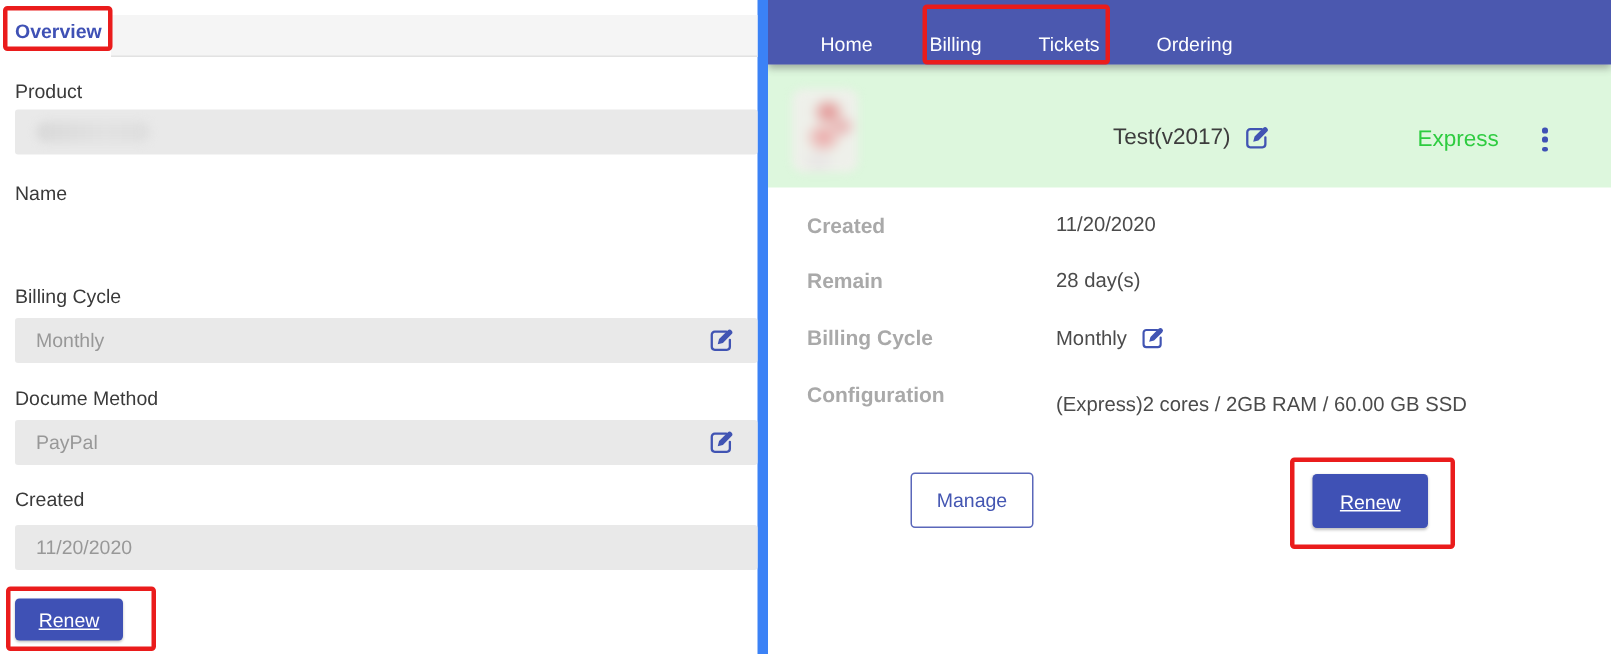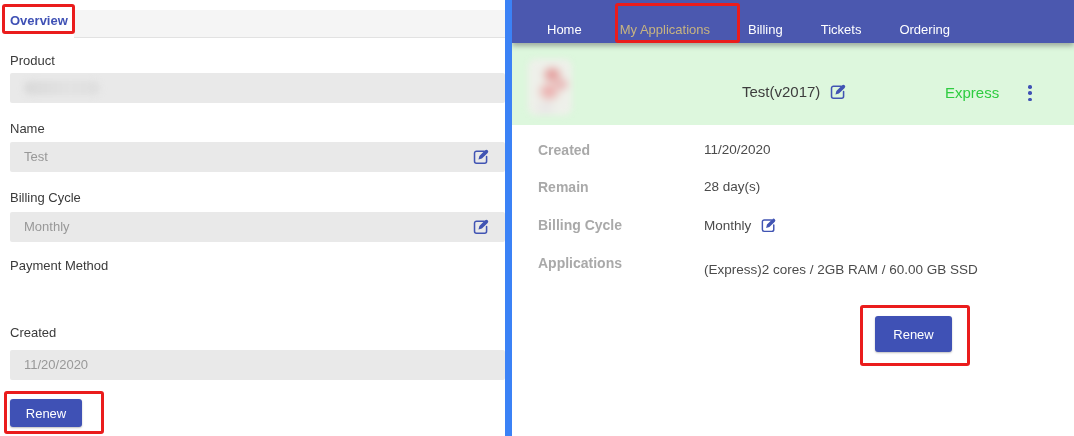--- a/index.html
+++ b/index.html
@@ -14,21 +14,21 @@
   .left-panel { position:absolute; left:0; top:0; width:505px; height:436px; background:#fff; }
   .tab-strip { position:absolute; left:74px; top:10px; width:431px; height:28px; background:#f5f5f5; border-bottom:1px solid #e2e2e2; }
   .tab-overview { position:absolute; left:10px; top:13px; font-size:13px; font-weight:700; color:#3f51b5; cursor:pointer; }
   .field-label { position:absolute; left:10px; font-size:13px; font-weight:400; color:#3a3a3a; }
   .field-input { position:absolute; left:10px; width:495px; height:30px; background:#e9e9e9; border-radius:2px; }
   .field-input .val { position:absolute; left:14px; top:0; line-height:30px; font-size:13px; color:#989898; }
   .edit-icon { position:absolute; right:15px; top:6px; width:18px; height:18px; color:#4154b3; cursor:pointer; }
   .redact-blob { position:absolute; left:14px; top:8px; width:76px; height:14px; border-radius:7px;
                  background:linear-gradient(90deg,#d9d9d9,#e2e2e2 60%,#dedede); filter:blur(3px); }
   .btn { display:flex; align-items:center; justify-content:center; font-size:13px; border-radius:3px; cursor:pointer; }
-  .btn-primary { background:#3f51b5; color:#fff; border:none; box-shadow:0 1px 2px rgba(0,0,0,.25); }
+  .btn-primary { background:#3f51b5; color:#fff; border:none; box-shadow:0 1px 2px rgba(0,0,0,.25);text-decoration:underline; }
   .left-renew { position:absolute; left:10px; top:399px; width:72px; height:28px; }
 
   
   .right-panel { position:absolute; left:512px; top:0; width:562px; height:436px; background:#fff; overflow:hidden; }
   .nav { position:absolute; left:0; top:0; width:562px; height:43px; background:#4b58af; display:flex; align-items:center;
          padding-left:16px; box-shadow:0 3px 5px rgba(80,80,80,.45); z-index:10; }
   .nav-item { color:#fff; font-size:13px; padding:0 19px; line-height:43px; white-space:nowrap; cursor:pointer;margin-top:16px; }
   .nav-item.active { color:#c8b480; }
   .banner { position:absolute; left:0; top:43px; width:647px; height:82px; background:#ddf7dd; }
   .app-logo { position:absolute; left:16px; top:16px; width:44px; height:56px; border-radius:8px;
@@ -69,50 +69,49 @@
   <div class="left-panel">
     <div class="tab-strip"></div>
     <div class="tab-overview">Overview</div>
 
     <div class="field-label" style="top:53px">Product</div>
     <div class="field-input" style="top:73px">
       <span class="redact-blob"></span>
     </div>
 
     <div class="field-label" style="top:121px">Name</div>
-    <div class="field-input" style="top:142px">
-      <span class="val">Test</span>
-      <svg class="edit-icon">
-          <use href="#ic-edit"></use>
-        </svg>
-    </div>
 
     <div class="field-label" style="top:190px">Billing Cycle</div>
     <div class="field-input" style="top:212px">
       <span class="val">Monthly</span>
       <svg class="edit-icon">
           <use href="#ic-edit"></use>
         </svg>
     </div>
 
-    <div class="field-label" style="top:258px">Payment Method</div>
+    <div class="field-label" style="top:258px">Docume Method</div>
+    <div class="field-input" style="top:280px">
+      <span class="val">PayPal</span>
+      <svg class="edit-icon">
+          <use href="#ic-edit"></use>
+        </svg>
+    </div>
 
     <div class="field-label" style="top:325px">Created</div>
     <div class="field-input" style="top:350px">
       <span class="val">11/20/2020</span>
     </div>
 
     <div class="btn btn-primary left-renew">Renew</div>
   </div>
 
   <div class="right-panel">
 
     <div class="nav">
       <div class="nav-item">Home</div>
-      <div class="nav-item active">My Applications</div>
       <div class="nav-item">Billing</div>
       <div class="nav-item">Tickets</div>
       <div class="nav-item">Ordering</div>
     </div>
 
     <div class="banner">
       <div class="app-logo"></div>
       <div class="app-title">Test(v2017)</div>
       <svg class="banner-edit">
           <use href="#ic-edit"></use>
@@ -143,26 +142,27 @@
       <div class="detail-label">Billing Cycle</div>
       <div class="detail-value">
         <span>Monthly</span>
         <svg class="edit-inline">
             <use href="#ic-edit"></use>
           </svg>
       </div>
     </div>
 
     <div class="detail-row" style="top:255px">
-      <div class="detail-label">Applications</div>
+      <div class="detail-label">Configuration</div>
       <div class="detail-value" style="padding-top:7px">
         <span>(Express)2 cores / 2GB RAM / 60.00 GB SSD</span>
       </div>
     </div>
 
+    <div class="btn manage-btn">Manage</div>
     <div class="btn btn-primary right-renew">Renew</div>
   </div>
 
   <div class="redbox" style="left:2px;  top:4px;   width:73px;  height:30px;"></div>
   <div class="redbox" style="left:615px;top:3px;   width:125px; height:40px;"></div>
   <div class="redbox" style="left:4px;  top:391px; width:100px; height:43px;"></div>
   <div class="redbox" style="left:860px;top:305px; width:110px; height:61px;"></div>
 </div>
 
 </body></html>

